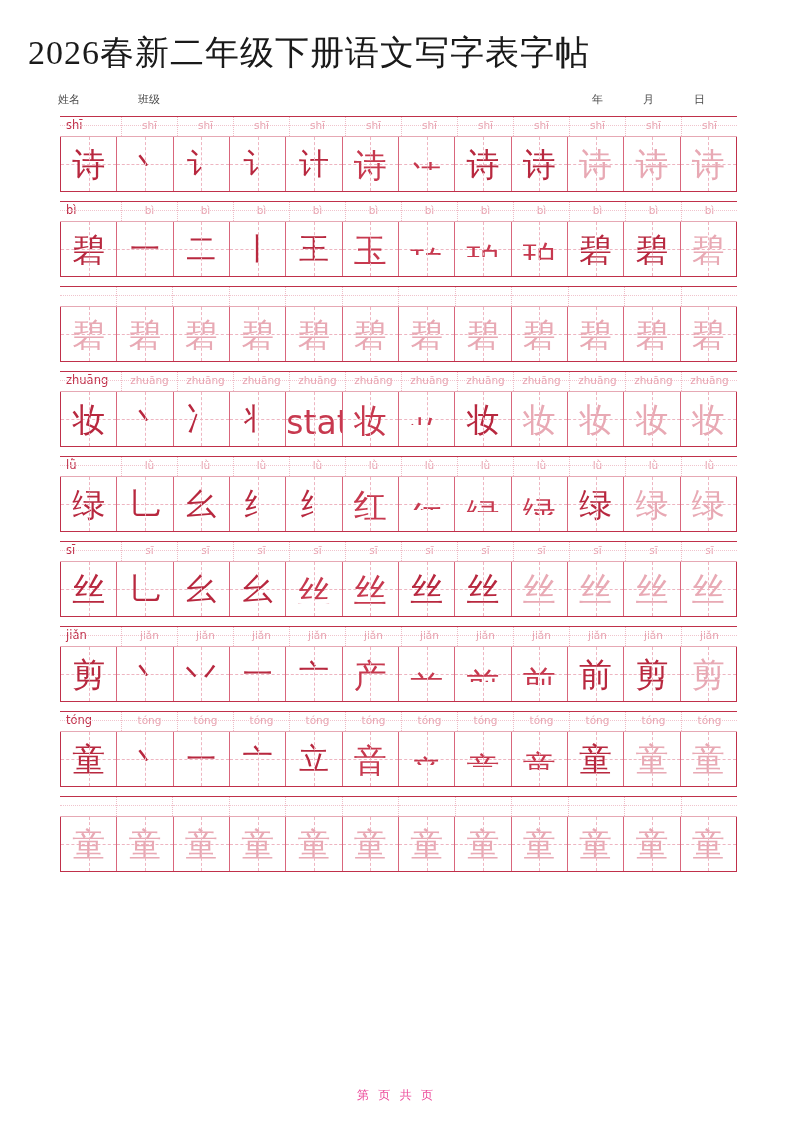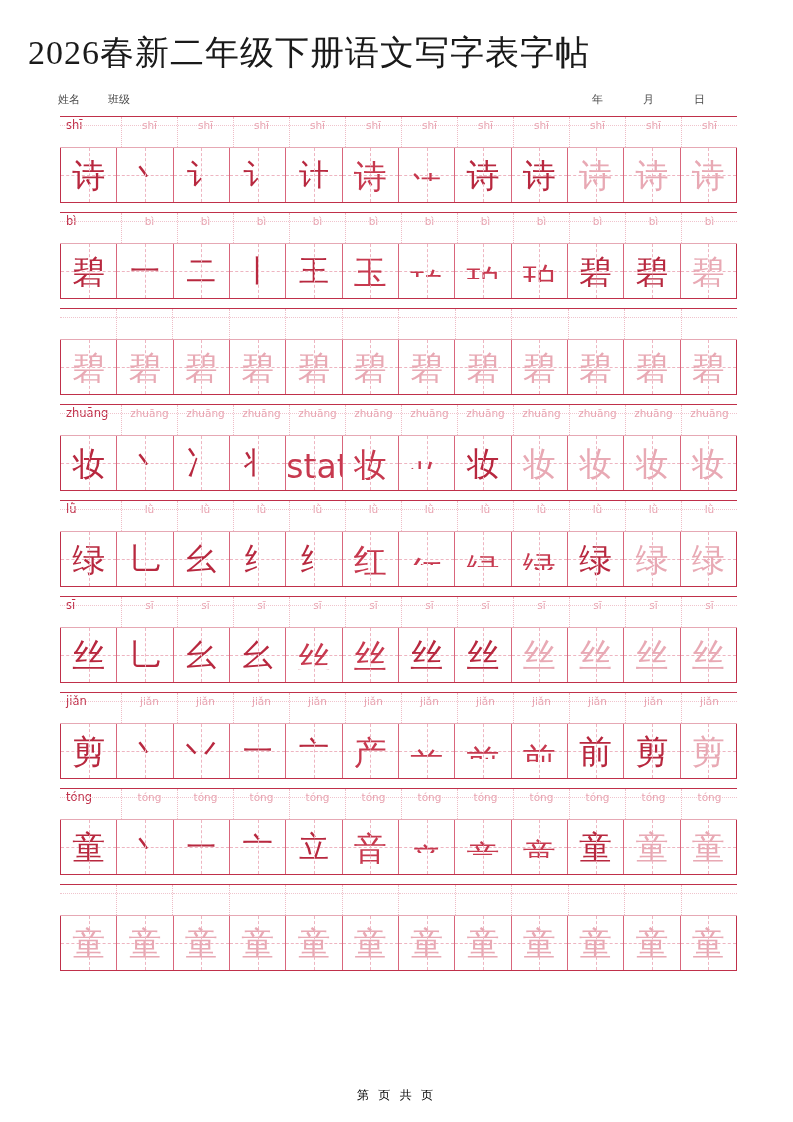--- a/index.html
+++ b/index.html
@@ -36,40 +36,40 @@
     display: flex;
     align-items: center;
     font-size: 11px;
     color: #4a4a4a;
     padding: 0 26px 0 30px;
     margin-bottom: 8px;
     height: 18px;
   }
   .meta-left {
     display: flex;
-    gap: 28px;
+    gap: 58px;
   }
   .meta-right {
     margin-left: auto;
     display: flex;
     gap: 40px;
     padding-right: 34px;
   }
   .sheet {
     padding: 0 28px 0 32px;
   }
   
   .group {
     margin-bottom: 9px;
   }
   .pinyin-strip {
     display: flex;
     border-top: 1.6px solid #c0304a;
     border-bottom: 1px solid #e6a8b4;
-    height: 32px;
+    height: 21px;
     box-sizing: border-box;
   }
   .pinyin-cell {
     flex: 1 1 0;
     position: relative;
     font-size: 10.5px;
     line-height: 17px;
     text-align: center;
     color: #e8a3b0;
     font-family: "DejaVu Sans", sans-serif;
@@ -145,21 +145,21 @@
     height: 38px;
     line-height: 38px;
   }
   .footer {
     position: absolute;
     bottom: 18px;
     left: 0;
     right: 0;
     text-align: center;
     font-size: 12px;
-    color: #000000;
+    color: #ec4899;
     letter-spacing: 3px;
   }
 </style>
 </head>
 <body>
 
 <div class="page">
 
   <div class="title">2026春新二年级下册语文写字表字帖</div>
 

